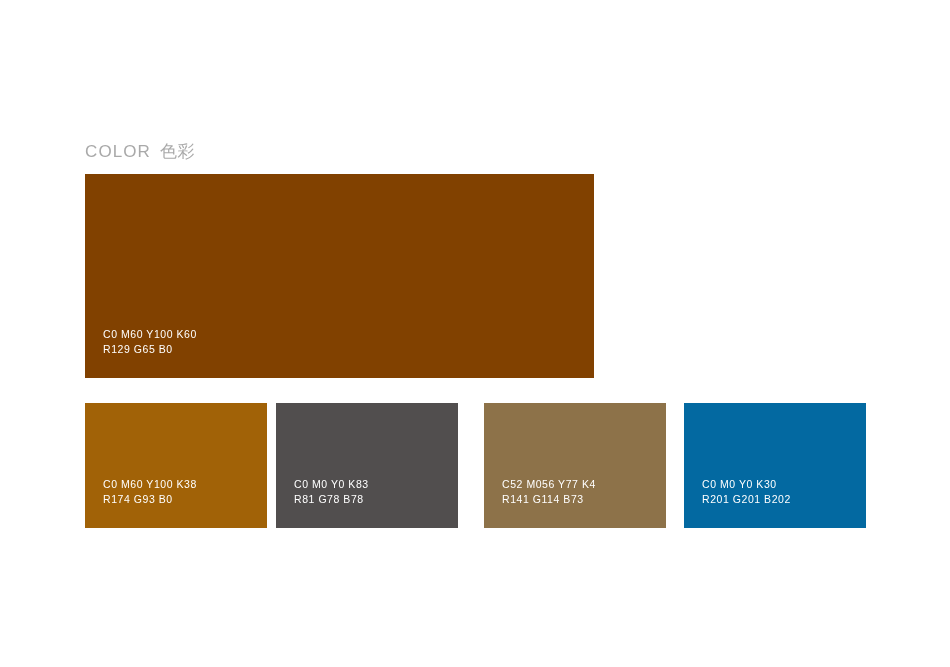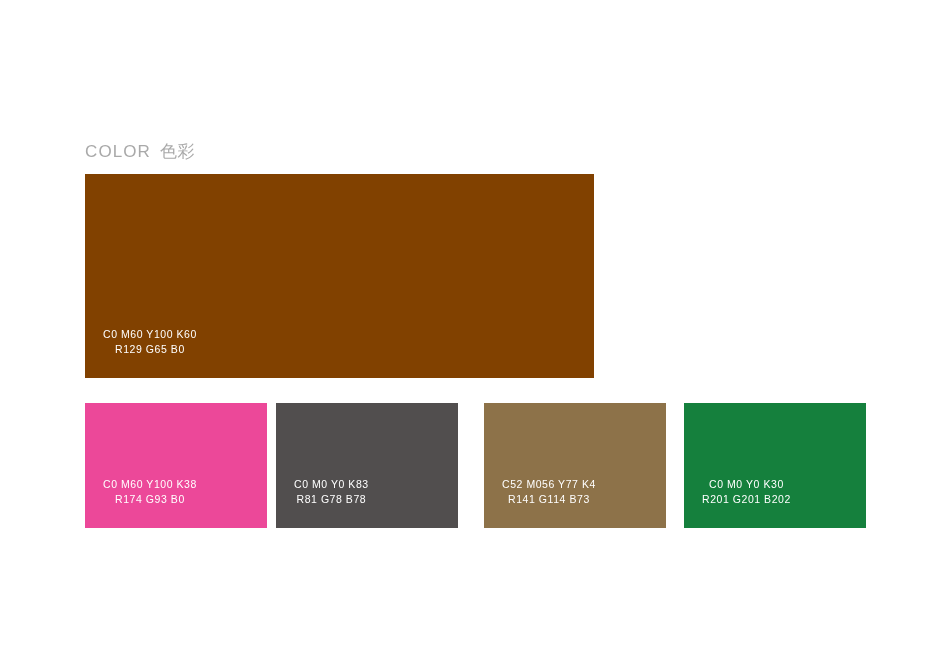--- a/index.html
+++ b/index.html
@@ -37,21 +37,20 @@
   }
   #section-title .title-cn {
     margin-left: 9px;
     letter-spacing: 0.5px;
   }
 
   
   .swatch {
     position: absolute;
     box-sizing: border-box;
-    text-align: center;
   }
   .swatch-caption {
     position: absolute;
     left: 18px;
     bottom: 22px;
     font-size: 10.5px;
     line-height: 14.5px;
     letter-spacing: 0.55px;
     white-space: nowrap;
     font-weight: 400;
@@ -110,41 +109,41 @@
   </div>
 
   <div class="swatch" id="swatch-primary-brown" style="background: rgb(129, 65, 0);">
     <div class="swatch-caption" style="color: rgb(255, 255, 255);">
       <span class="caption-line">C0  M60  Y100  K60</span>
       <span class="caption-line">R129  G65  B0</span>
     </div>
   </div>
 
 
-  <div class="swatch" id="swatch-orange" style="background: #ec4899;">
+  <div class="swatch" id="swatch-orange" style="background: #a16207;">
     <div class="swatch-caption" style="color: rgb(255, 255, 255);">
       <span class="caption-line">C0  M60 Y100  K38</span>
       <span class="caption-line">R174  G93  B0</span>
     </div>
   </div>
 
   <div class="swatch" id="swatch-dark-gray" style="background: rgb(81, 78, 78);">
     <div class="swatch-caption" style="color: rgb(255, 255, 255);">
       <span class="caption-line">C0  M0  Y0  K83</span>
       <span class="caption-line">R81  G78  B78</span>
     </div>
   </div>
 
   <div class="swatch" id="swatch-khaki" style="background: rgb(141, 114, 73);">
     <div class="swatch-caption" style="color: rgb(255, 255, 255);">
       <span class="caption-line">C52  M056  Y77  K4</span>
       <span class="caption-line">R141  G114 B73</span>
     </div>
   </div>
 
-  <div class="swatch" id="swatch-light-gray" style="background: #15803d;">
+  <div class="swatch" id="swatch-light-gray" style="background: #0369a1;">
     <div class="swatch-caption" style="color: rgb(255, 255, 255);">
       <span class="caption-line">C0  M0  Y0  K30</span>
       <span class="caption-line">R201  G201  B202</span>
     </div>
   </div>
 
 </div>
 
 </body></html>

